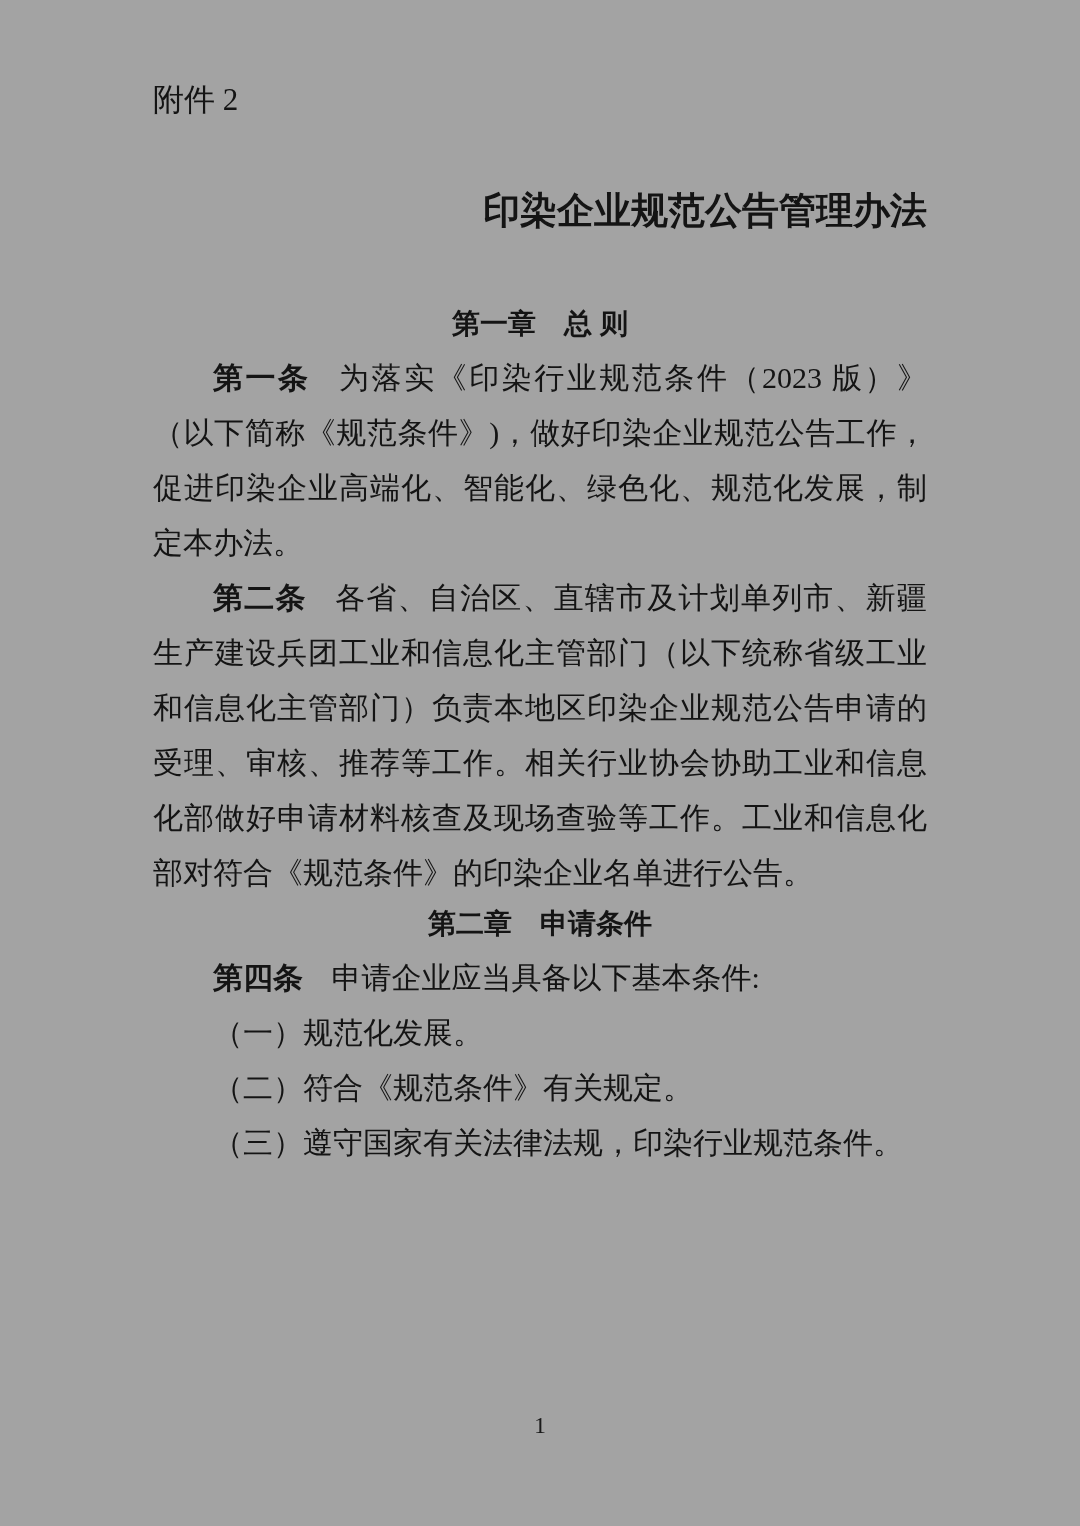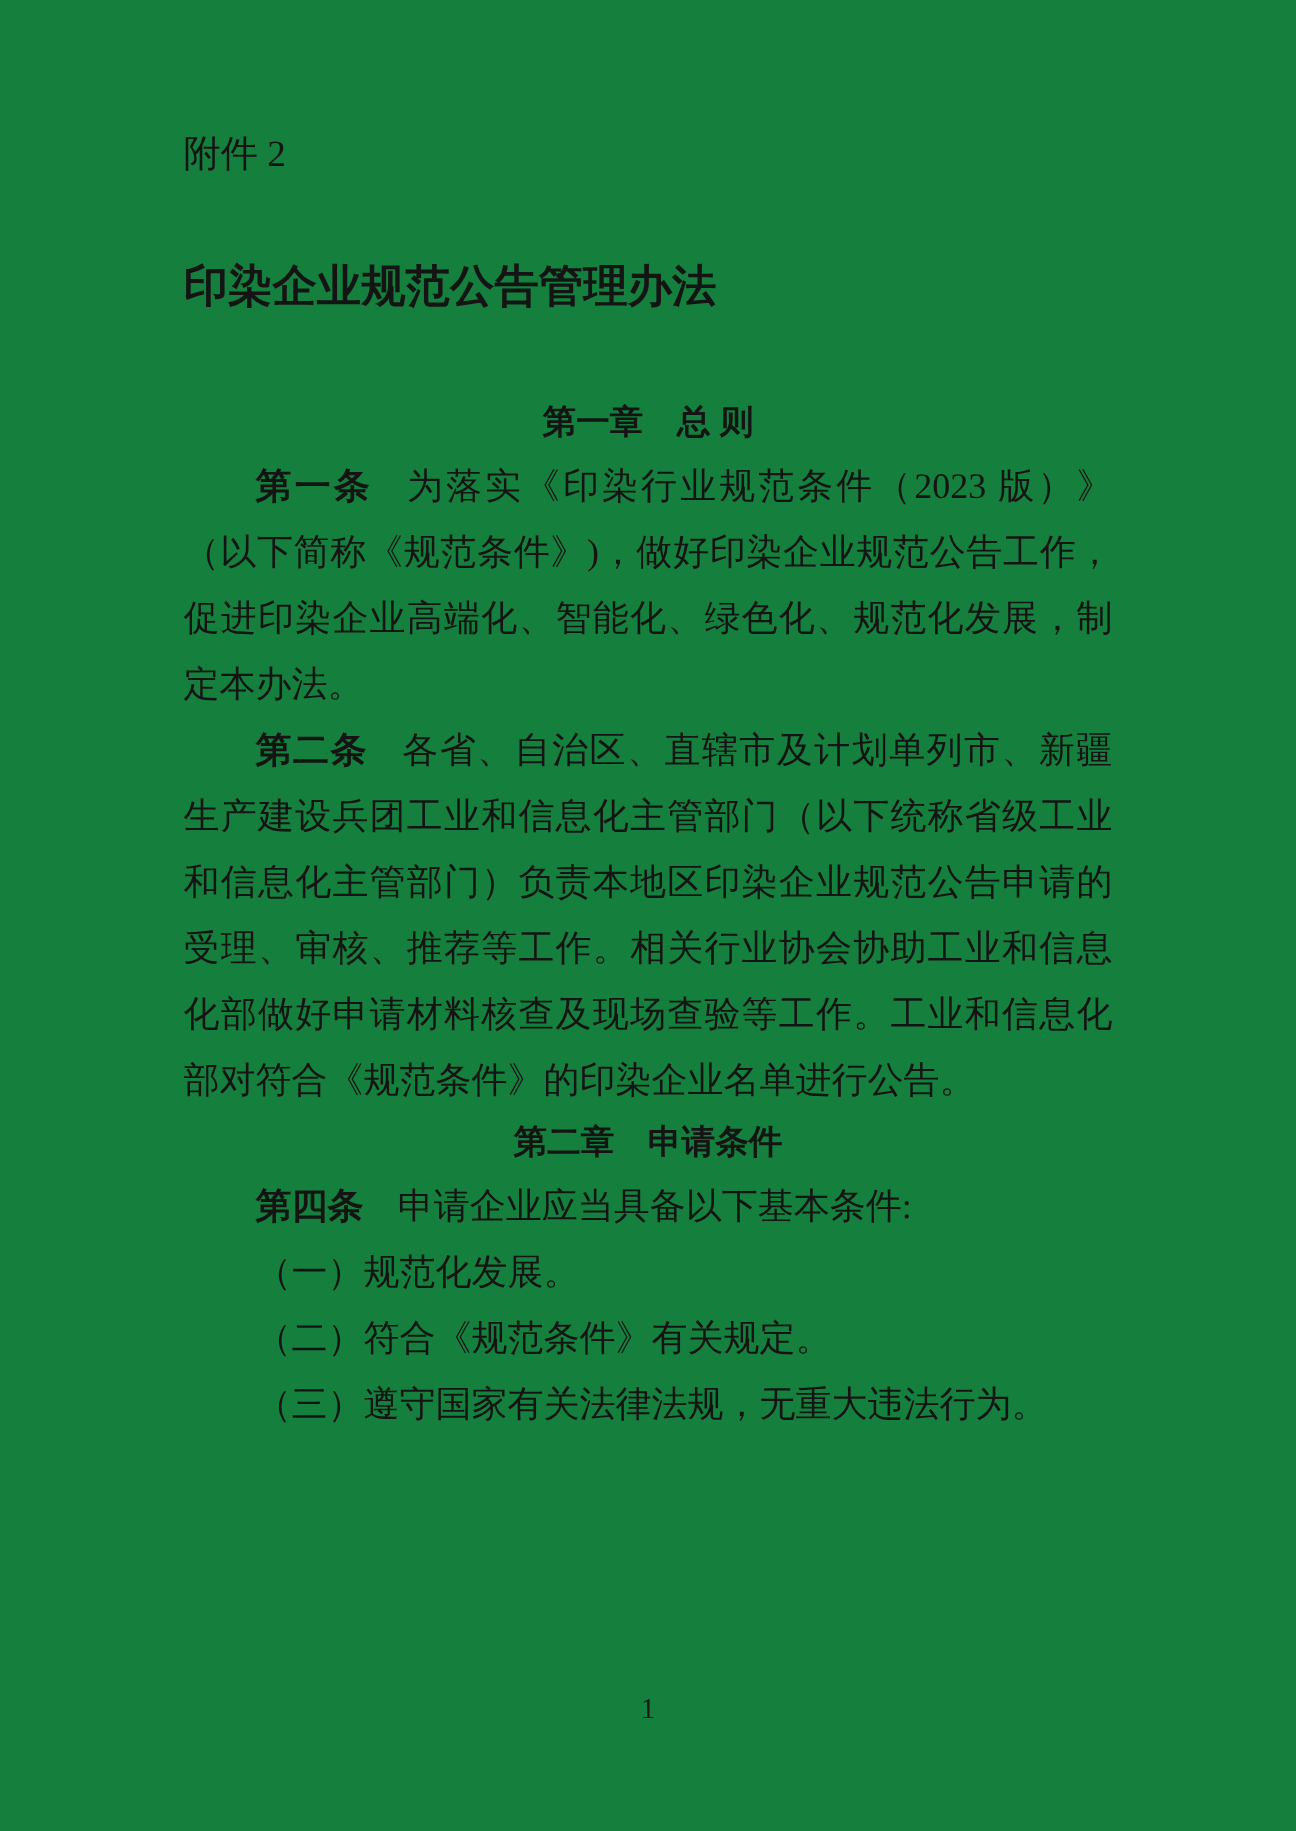--- a/index.html
+++ b/index.html
@@ -5,39 +5,39 @@
   html, body {
     margin: 0;
     padding: 0;
     background: #ffffff;
   }
   .page {
     position: relative;
     width: 1080px;
     height: 1526px;
     margin: 0 auto;
-    background: #15803d;
+    background: #a3a3a3;
     box-sizing: border-box;
-    padding: 108px 153px 0 153px;
+    padding: 80px 153px 0 153px;
     color: #141414;
     font-family: "Liberation Serif", "DejaVu Serif", serif;
     overflow: hidden;
   }
   .attachment {
     font-size: 31px;
     line-height: 40px;
     text-align: left;
     white-space: pre-wrap;
   }
   .doc-title {
     margin: 68px 0 0 0;
     font-size: 37px;
     line-height: 46px;
     font-weight: bold;
-    text-align: left;
+    text-align: right;
     font-family: "Liberation Sans", "DejaVu Sans", sans-serif;
     letter-spacing: 0px;
   }
   .chapter-heading {
     margin: 0;
     font-size: 28px;
     line-height: 40px;
     font-weight: bold;
     text-align: center;
     font-family: "Liberation Sans", "DejaVu Sans", sans-serif;
@@ -96,18 +96,18 @@
 
   <h2 class="chapter-heading second">第二章　申请条件</h2>
 
 
   <p class="para"><span class="article-label">第四条</span><span class="article-text">申请企业应当具备以下基本条件:</span></p>
 
   <p class="para"><span class="article-label"></span><span class="article-text">（一）规范化发展。</span></p>
 
   <p class="para"><span class="article-label"></span><span class="article-text">（二）符合《规范条件》有关规定。</span></p>
 
-  <p class="para"><span class="article-label"></span><span class="article-text">（三）遵守国家有关法律法规，无重大违法行为。</span></p>
+  <p class="para"><span class="article-label"></span><span class="article-text">（三）遵守国家有关法律法规，印染行业规范条件。</span></p>
 
 
   <div class="page-number">1</div>
 
 </div>
 
 </body></html>

